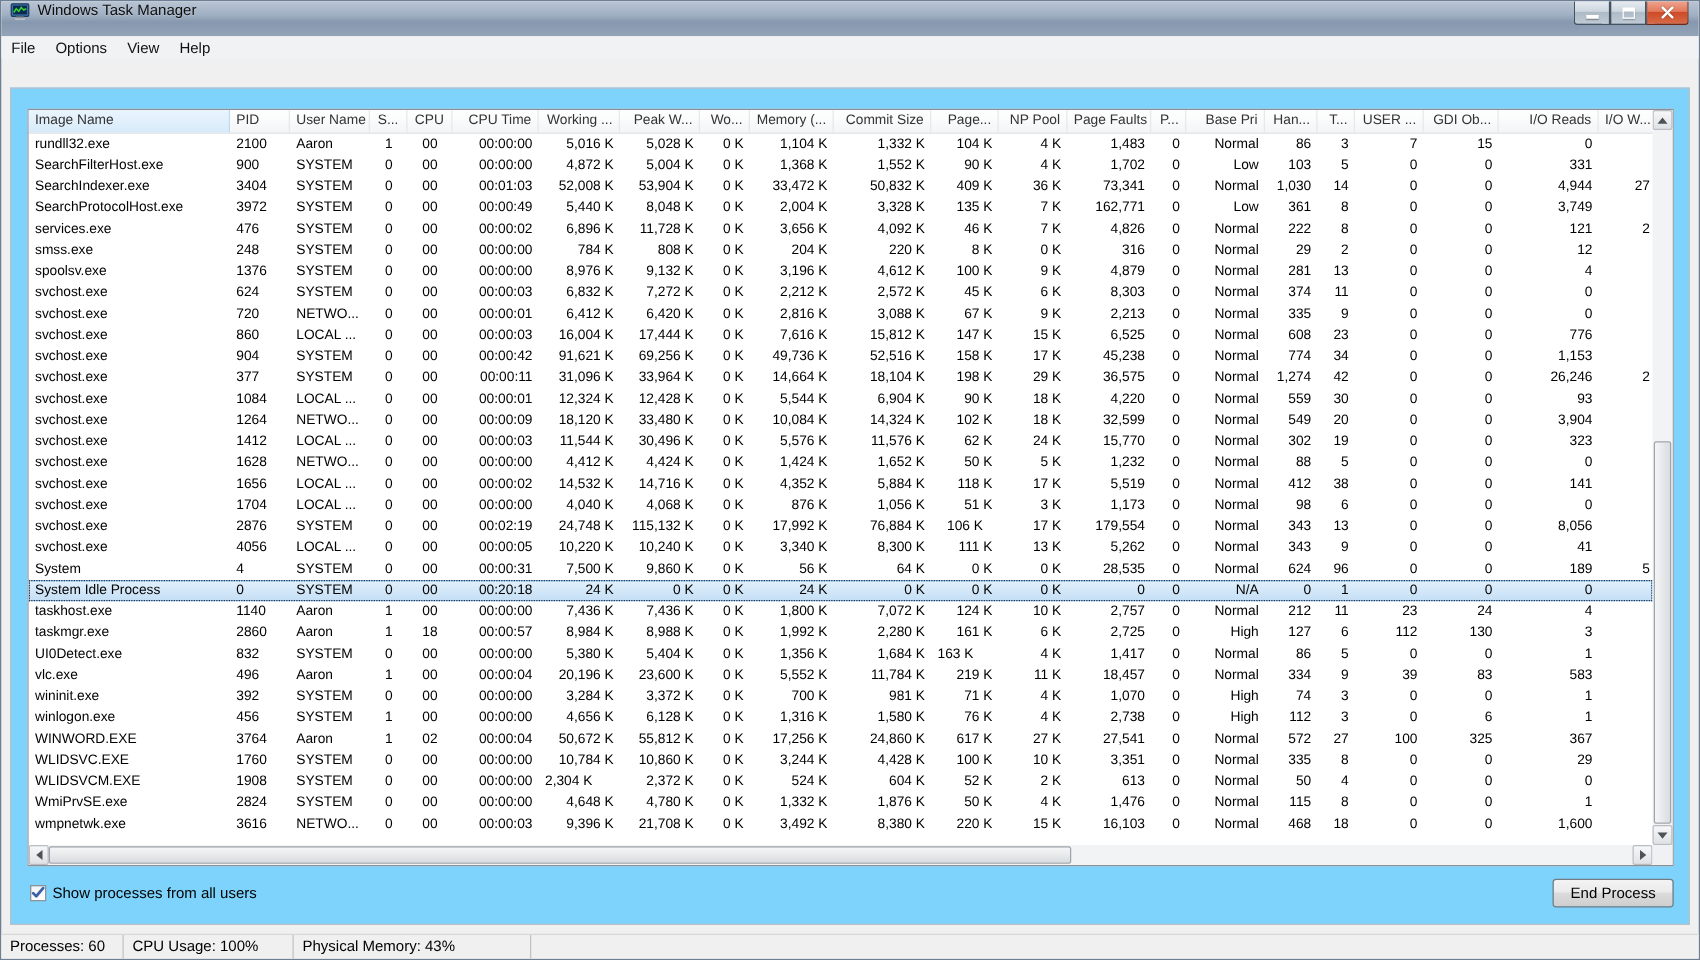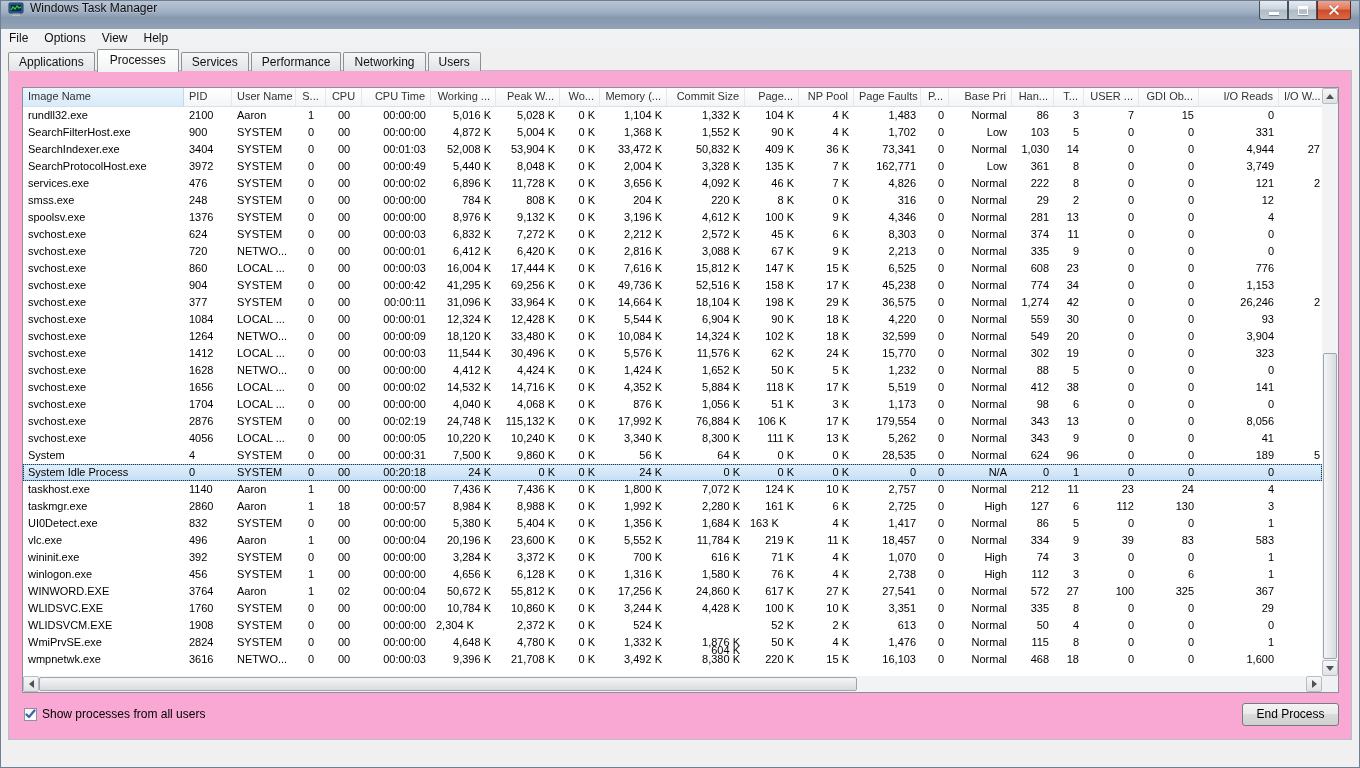--- a/index.html
+++ b/index.html
@@ -28,21 +28,21 @@
   .menubar{position:absolute;top:28px;left:0;right:0;height:18px;background:#f1f2f4;display:flex;align-items:center;font-size:12px;color:#111;}
   .menu-item{padding:1px 8px;}
 
   
   .tabstrip{position:absolute;top:47px;left:7px;right:7px;height:23px;display:flex;align-items:flex-end;z-index:3;}
   .tab{font-size:12px;color:#111;height:19px;line-height:18px;padding:0 10px;margin-right:2px;
     background:linear-gradient(#f5f6f7,#e1e4e7);border:1px solid #8b9097;border-bottom:none;border-radius:2px 2px 0 0;box-sizing:border-box;}
   .tab.active{height:23px;line-height:21px;padding:0 12px;background:linear-gradient(#ffffff,#f2f3f4);margin-bottom:-1px;position:relative;z-index:4;}
 
   
-  .tabpage{position:absolute;top:69px;left:7px;right:7px;bottom:27px;border:1px solid #b9bfc7;background:#f9a8d4;box-sizing:border-box;padding-left:22px;}
+  .tabpage{position:absolute;top:69px;left:7px;right:7px;bottom:27px;border:1px solid #b9bfc7;background:#7dd3fc;box-sizing:border-box;padding-left:22px;}
 
   
   .listview{position:absolute;top:16px;left:13px;right:12px;bottom:46px;border:1px solid #8a9097;background:#fff;box-sizing:border-box;}
   .lv-header{position:absolute;top:0;left:0;right:16px;height:19px;display:flex;overflow:hidden;
     background:linear-gradient(#ffffff,#f4f5f7);border-bottom:1px solid #dde0e3;box-sizing:border-box;z-index:2;}
   .hcell{box-sizing:border-box;flex:none;height:19px;line-height:17px;padding:0 5px;font-size:11px;color:#333;
     border-right:1px solid #e6e8ea;white-space:nowrap;overflow:hidden;}
   .hcell.sorted{background:linear-gradient(#eaf5fd,#d6eafa);border-right-color:#bcd9ef;}
   .lv-body{position:absolute;top:19px;left:0;right:16px;bottom:16px;overflow:hidden;background:#fff;}
   .trow{display:flex;height:17px;}
@@ -106,28 +106,20 @@
     </div>
   </div>
 
   <div class="menubar">
     <span class="menu-item">File</span>
     <span class="menu-item">Options</span>
     <span class="menu-item">View</span>
     <span class="menu-item">Help</span>
   </div>
 
-  <div class="tabstrip">
-    <span class="tab">Applications</span>
-    <span class="tab active">Processes</span>
-    <span class="tab">Services</span>
-    <span class="tab">Performance</span>
-    <span class="tab">Networking</span>
-    <span class="tab">Users</span>
-  </div>
 
   <div class="tabpage">
 
     <div class="listview">
       <div class="lv-header">
           <div class="hcell sorted" style="width: 161px; text-align: left;">Image Name</div>
           <div class="hcell" style="width: 48px; text-align: left;">PID</div>
           <div class="hcell" style="width: 64px; text-align: left;">User Name</div>
           <div class="hcell" style="width: 30px; text-align: center;">S...</div>
           <div class="hcell" style="width: 36px; text-align: center;">CPU</div>
@@ -301,21 +293,21 @@
             <div class="tcell" style="width: 30px; text-align: center;">0</div>
             <div class="tcell" style="width: 36px; text-align: center;">00</div>
             <div class="tcell" style="width: 69px; text-align: right;">00:00:00</div>
             <div class="tcell" style="width: 65px; text-align: right;">8,976 K</div>
             <div class="tcell" style="width: 64px; text-align: right;">9,132 K</div>
             <div class="tcell" style="width: 40px; text-align: right;">0 K</div>
             <div class="tcell" style="width: 67px; text-align: right;">3,196 K</div>
             <div class="tcell" style="width: 78px; text-align: right;">4,612 K</div>
             <div class="tcell" style="width: 54px; text-align: right;">100 K</div>
             <div class="tcell" style="width: 55px; text-align: right;">9 K</div>
-            <div class="tcell" style="width: 67px; text-align: right;">4,346</div>
+            <div class="tcell" style="width: 67px; text-align: right;">4,879</div>
             <div class="tcell" style="width: 28px; text-align: right;">0</div>
             <div class="tcell" style="width: 63px; text-align: right;">Normal</div>
             <div class="tcell" style="width: 42px; text-align: right;">281</div>
             <div class="tcell" style="width: 30px; text-align: right;">13</div>
             <div class="tcell" style="width: 55px; text-align: right;">0</div>
             <div class="tcell" style="width: 60px; text-align: right;">0</div>
             <div class="tcell" style="width: 80px; text-align: right;">4</div>
             <div class="tcell" style="width: 46px; text-align: right;"></div>
           </div>
           <div class="trow">
@@ -390,21 +382,21 @@
             <div class="tcell" style="width: 80px; text-align: right;">776</div>
             <div class="tcell" style="width: 46px; text-align: right;"></div>
           </div>
           <div class="trow">
             <div class="tcell" style="width: 161px; text-align: left;">svchost.exe</div>
             <div class="tcell" style="width: 48px; text-align: left;">904</div>
             <div class="tcell" style="width: 64px; text-align: left;">SYSTEM</div>
             <div class="tcell" style="width: 30px; text-align: center;">0</div>
             <div class="tcell" style="width: 36px; text-align: center;">00</div>
             <div class="tcell" style="width: 69px; text-align: right;">00:00:42</div>
-            <div class="tcell" style="width: 65px; text-align: right;">41,295 K</div>
+            <div class="tcell" style="width: 65px; text-align: right;">91,621 K</div>
             <div class="tcell" style="width: 64px; text-align: right;">69,256 K</div>
             <div class="tcell" style="width: 40px; text-align: right;">0 K</div>
             <div class="tcell" style="width: 67px; text-align: right;">49,736 K</div>
             <div class="tcell" style="width: 78px; text-align: right;">52,516 K</div>
             <div class="tcell" style="width: 54px; text-align: right;">158 K</div>
             <div class="tcell" style="width: 55px; text-align: right;">17 K</div>
             <div class="tcell" style="width: 67px; text-align: right;">45,238</div>
             <div class="tcell" style="width: 28px; text-align: right;">0</div>
             <div class="tcell" style="width: 63px; text-align: right;">Normal</div>
             <div class="tcell" style="width: 42px; text-align: right;">774</div>
@@ -778,21 +770,21 @@
             <div class="tcell" style="width: 161px; text-align: left;">wininit.exe</div>
             <div class="tcell" style="width: 48px; text-align: left;">392</div>
             <div class="tcell" style="width: 64px; text-align: left;">SYSTEM</div>
             <div class="tcell" style="width: 30px; text-align: center;">0</div>
             <div class="tcell" style="width: 36px; text-align: center;">00</div>
             <div class="tcell" style="width: 69px; text-align: right;">00:00:00</div>
             <div class="tcell" style="width: 65px; text-align: right;">3,284 K</div>
             <div class="tcell" style="width: 64px; text-align: right;">3,372 K</div>
             <div class="tcell" style="width: 40px; text-align: right;">0 K</div>
             <div class="tcell" style="width: 67px; text-align: right;">700 K</div>
-            <div class="tcell" style="width: 78px; text-align: right;">616 K</div>
+            <div class="tcell" style="width: 78px; text-align: right;">981 K</div>
             <div class="tcell" style="width: 54px; text-align: right;">71 K</div>
             <div class="tcell" style="width: 55px; text-align: right;">4 K</div>
             <div class="tcell" style="width: 67px; text-align: right;">1,070</div>
             <div class="tcell" style="width: 28px; text-align: right;">0</div>
             <div class="tcell" style="width: 63px; text-align: right;">High</div>
             <div class="tcell" style="width: 42px; text-align: right;">74</div>
             <div class="tcell" style="width: 30px; text-align: right;">3</div>
             <div class="tcell" style="width: 55px; text-align: right;">0</div>
             <div class="tcell" style="width: 60px; text-align: right;">0</div>
             <div class="tcell" style="width: 80px; text-align: right;">1</div>
@@ -874,21 +866,21 @@
             <div class="tcell" style="width: 161px; text-align: left;">WLIDSVCM.EXE</div>
             <div class="tcell" style="width: 48px; text-align: left;">1908</div>
             <div class="tcell" style="width: 64px; text-align: left;">SYSTEM</div>
             <div class="tcell" style="width: 30px; text-align: center;">0</div>
             <div class="tcell" style="width: 36px; text-align: center;">00</div>
             <div class="tcell" style="width: 69px; text-align: right;">00:00:00</div>
             <div class="tcell" style="width: 65px; text-align: left;">2,304 K</div>
             <div class="tcell" style="width: 64px; text-align: right;">2,372 K</div>
             <div class="tcell" style="width: 40px; text-align: right;">0 K</div>
             <div class="tcell" style="width: 67px; text-align: right;">524 K</div>
-            <div class="tcell" style="width: 78px; text-align: right; margin-top: 25px;">604 K</div>
+            <div class="tcell" style="width: 78px; text-align: right;">604 K</div>
             <div class="tcell" style="width: 54px; text-align: right;">52 K</div>
             <div class="tcell" style="width: 55px; text-align: right;">2 K</div>
             <div class="tcell" style="width: 67px; text-align: right;">613</div>
             <div class="tcell" style="width: 28px; text-align: right;">0</div>
             <div class="tcell" style="width: 63px; text-align: right;">Normal</div>
             <div class="tcell" style="width: 42px; text-align: right;">50</div>
             <div class="tcell" style="width: 30px; text-align: right;">4</div>
             <div class="tcell" style="width: 55px; text-align: right;">0</div>
             <div class="tcell" style="width: 60px; text-align: right;">0</div>
             <div class="tcell" style="width: 80px; text-align: right;">0</div>
@@ -974,14 +966,20 @@
             <path d="M1.5 5.5 L4 8 L9.5 1.5" stroke="#3a62a8" stroke-width="2.2" fill="none" stroke-linecap="round" stroke-linejoin="round"></path>
           </svg>
         </span>
         <span>Show processes from all users</span>
       </label>
       <button class="endbtn">End Process</button>
     </div>
 
   </div>
 
+  <div class="statusbar">
+    <div class="pane p1">Processes: 60</div>
+    <div class="pane p2">CPU Usage: 100%</div>
+    <div class="pane p3">Physical Memory: 43%</div>
+    <div class="pane pfill"></div>
+  </div>
 
 </div>
 
 </body></html>

